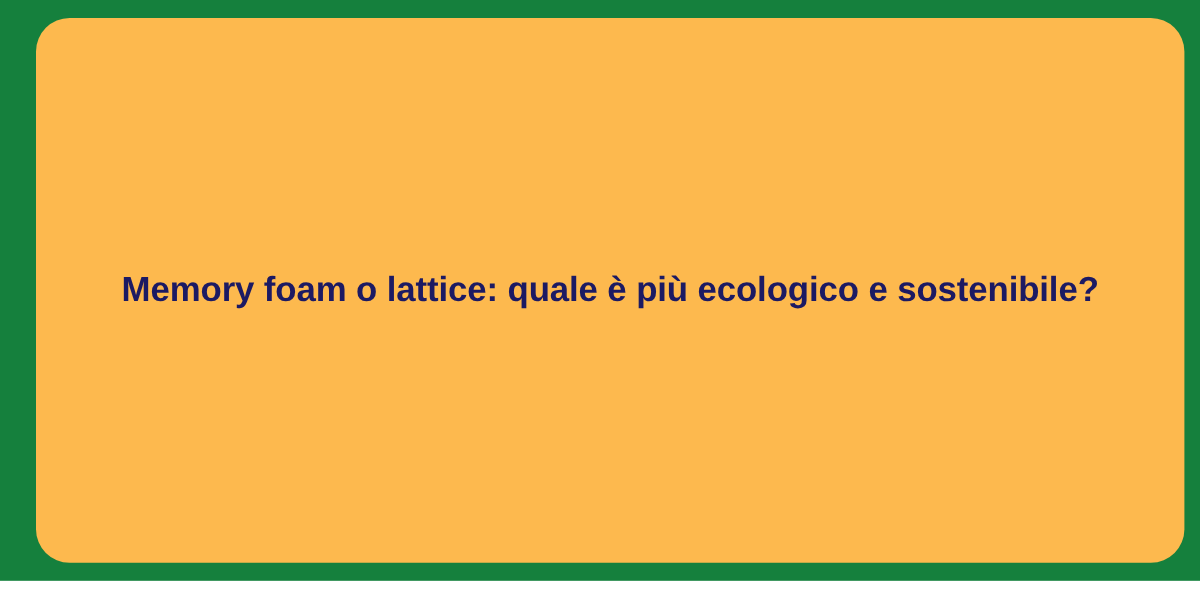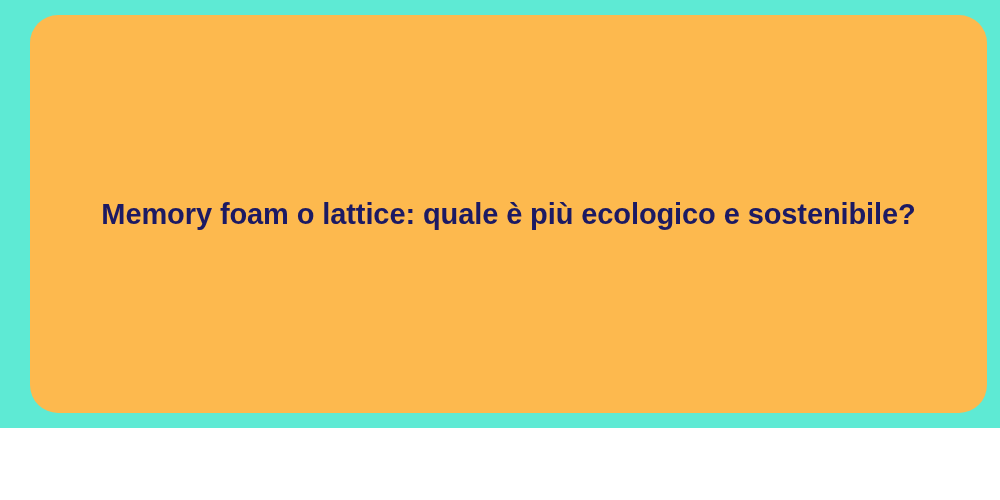--- a/index.html
+++ b/index.html
@@ -11,22 +11,22 @@
     width: 1000px;
     height: 500px;
     overflow: hidden;
     font-family: "Liberation Sans", sans-serif;
   }
 
   .card-frame {
     position: relative;
     box-sizing: border-box;
     width: 1000px;
-    height: 428px;
-    background: #5eead4;
+    height: 484px;
+    background: #15803d;
     padding: 15px 13px 15px 30px;
   }
 
   .card-panel {
     box-sizing: border-box;
     width: 100%;
     height: 100%;
     background: #fdb94e;
     border-radius: 28px;
     display: flex;

